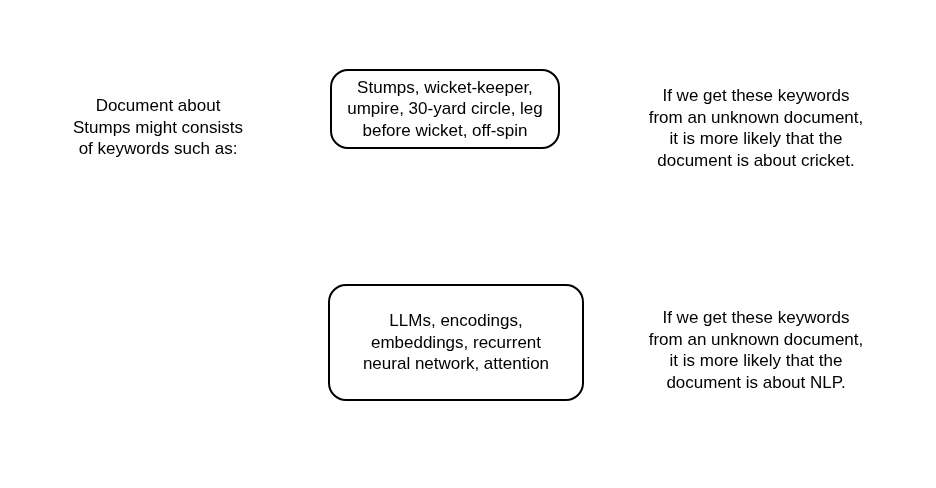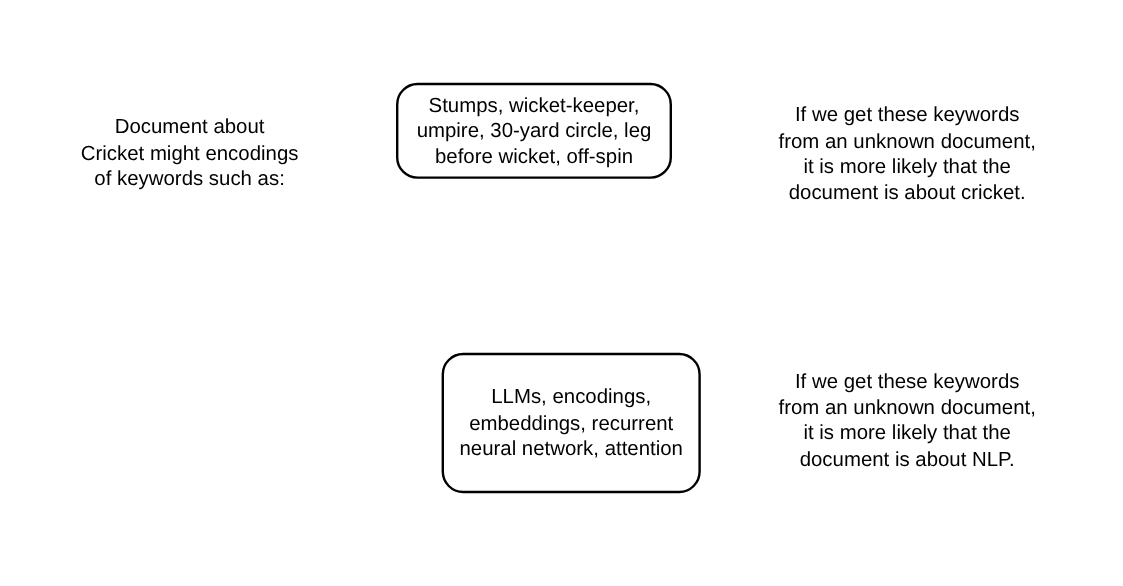--- a/index.html
+++ b/index.html
@@ -40,30 +40,30 @@
     font-size: 17px;
     line-height: 21.5px;
     color: #000000;
   }
   
   .r1-left  { left: 40px;  top: 95px;  width: 236px; }
   .r1-box   { left: 330px; top: 69px;  width: 230px; height: 80px; justify-content: center; }
   .r1-right { left: 628px; top: 85px;  width: 256px; }
   
   .r2-left  { left: 40px;  top: 318px; width: 236px; }
-  .r2-box   { left: 328px; top: 294px; width: 216px; height: 117px; margin-left: 40px; }
+  .r2-box   { left: 328px; top: 284px; width: 256px; height: 117px; }
   .r2-right { left: 628px; top: 307px; width: 256px; }
 </style>
 </head>
 <body>
 
 <div class="canvas">
 
   <div class="text-block r1-left">Document about
-Cricket might encodings
+Stumps might consists
 of keywords such as:</div>
 
   <div class="keyword-box r1-box">
     <div class="box-text">Stumps, wicket-keeper,
 umpire, 30-yard circle, leg
 before wicket, off-spin</div>
   </div>
 
   <div class="text-block r1-right">If we get these keywords
 from an unknown document,

